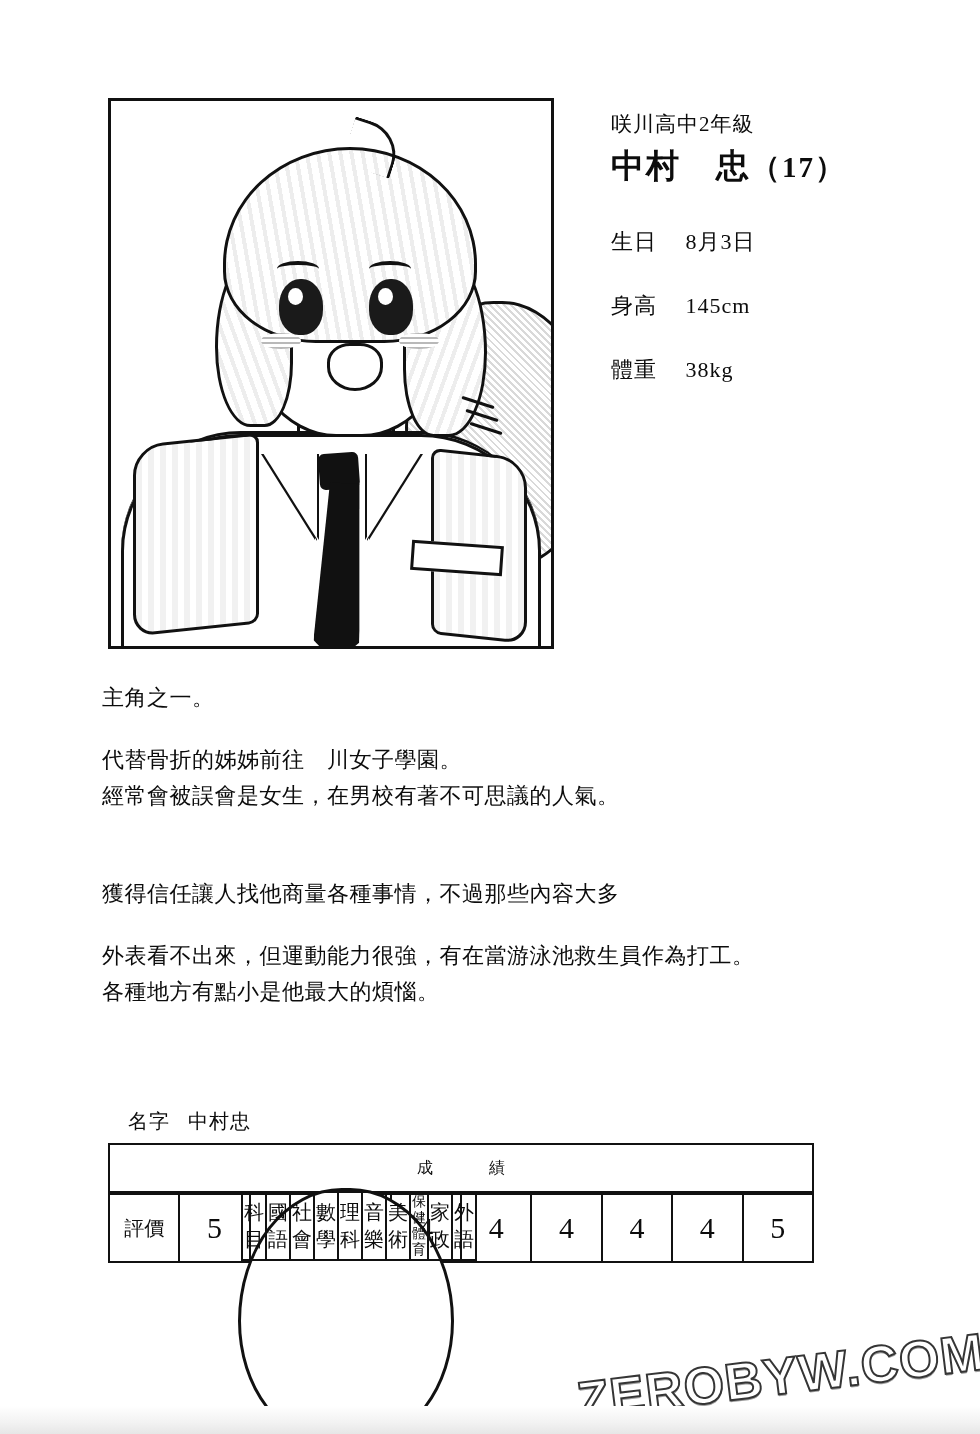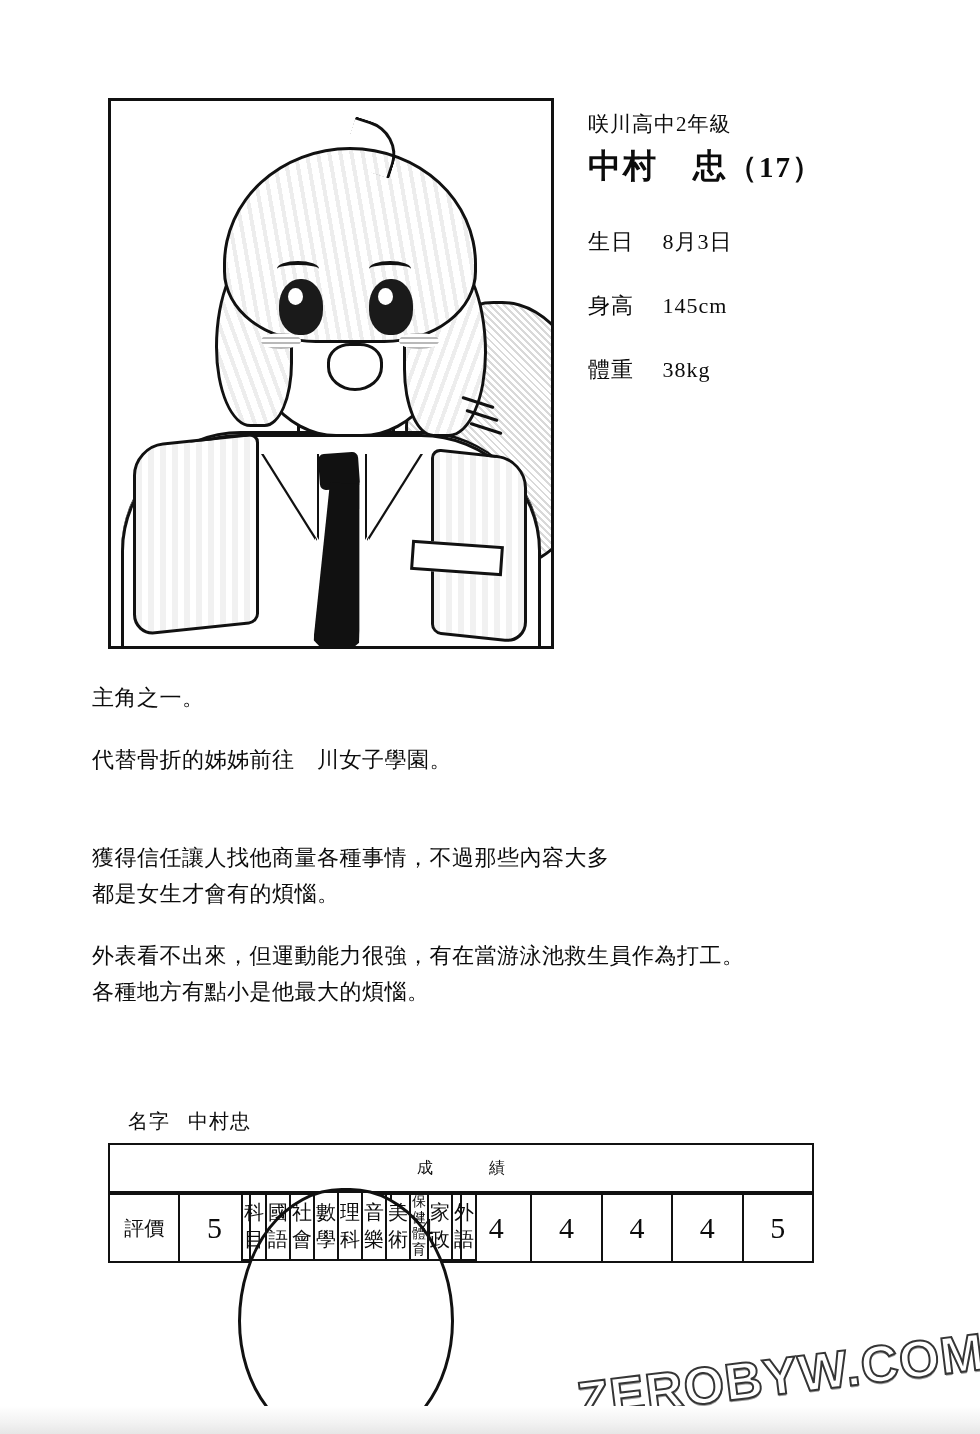--- a/index.html
+++ b/index.html
@@ -258,21 +258,21 @@
     transform: rotate(18deg);
     border-radius: 2px;
   }
   .speed-lines i:nth-child(1) { top: 0; }
   .speed-lines i:nth-child(2) { top: 13px; left: 4px; }
   .speed-lines i:nth-child(3) { top: 26px; left: 8px; }
 
   
   .profile {
     position: absolute;
-    left: 588px;
+    left: 611px;
     top: 110px;
     width: 370px;
   }
   .profile .school {
     font-size: 21px;
     letter-spacing: 1px;
     margin-bottom: 6px;
   }
   .profile .name-row {
     font-size: 33px;
@@ -288,21 +288,21 @@
   .profile .stat {
     font-size: 22px;
     letter-spacing: 1px;
     margin-bottom: 34px;
   }
   .profile .stat .label { margin-right: 22px; }
 
   
   .description {
     position: absolute;
-    left: 92px;
+    left: 102px;
     top: 680px;
     width: 800px;
     font-size: 22px;
     line-height: 36px;
     letter-spacing: 0.5px;
   }
   .description p { margin: 0 0 26px 0; }
   .description p:last-child { margin-bottom: 0; }
 
   
@@ -433,25 +433,25 @@
       <span class="label">體重</span>
       <span>38kg</span>
     </div>
   </div>
 </div>
 
 <div class="description">
   <p>主角之一。</p>
   <p>
     <span>代替骨折的姊姊前往　川女子學園。</span><br>
+    <span>經常會被誤會是女生，在男校有著不可思議的人氣。</span>
   </p>
   <p>
     <br>
     <span>獲得信任讓人找他商量各種事情，不過那些內容大多</span><br>
-    <span>都是女生才會有的煩惱。</span>
   </p>
   <p>
     <span>外表看不出來，但運動能力很強，有在當游泳池救生員作為打工。</span><br>
     <span>各種地方有點小是他最大的煩惱。</span>
   </p>
 </div>
 
 <div class="grade-area">
   <div class="grade-name">
     <span>名字</span>

